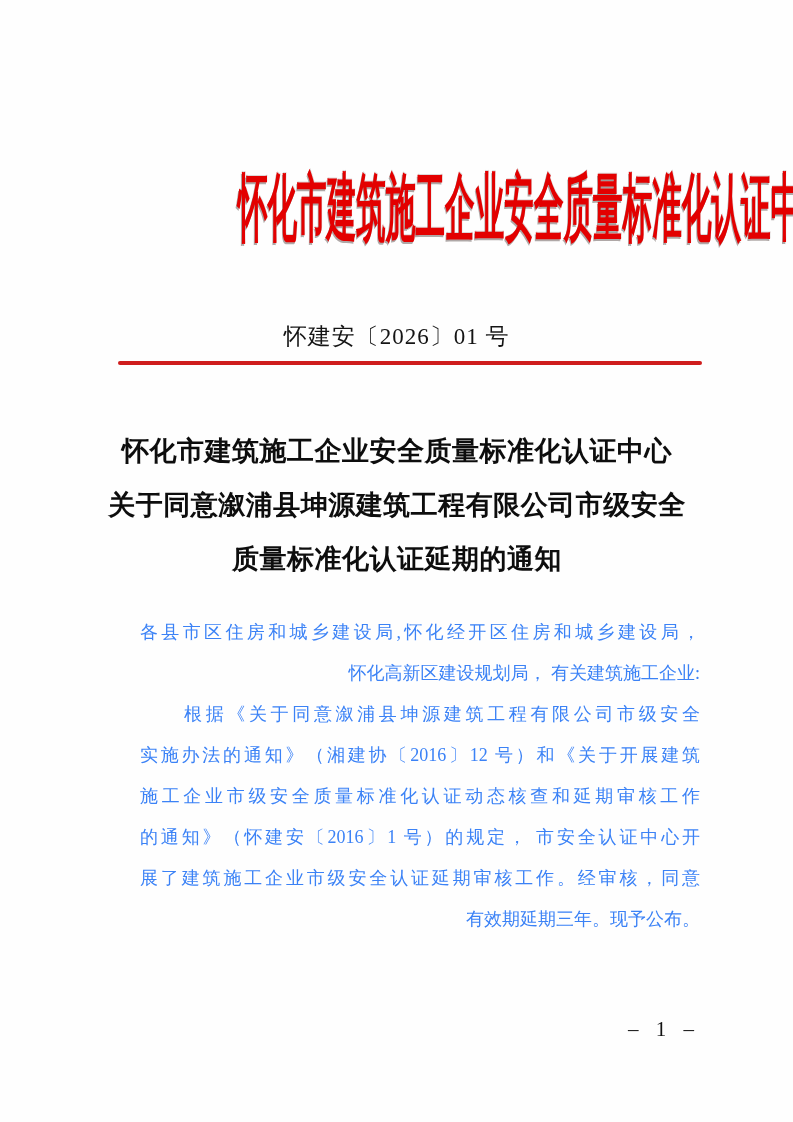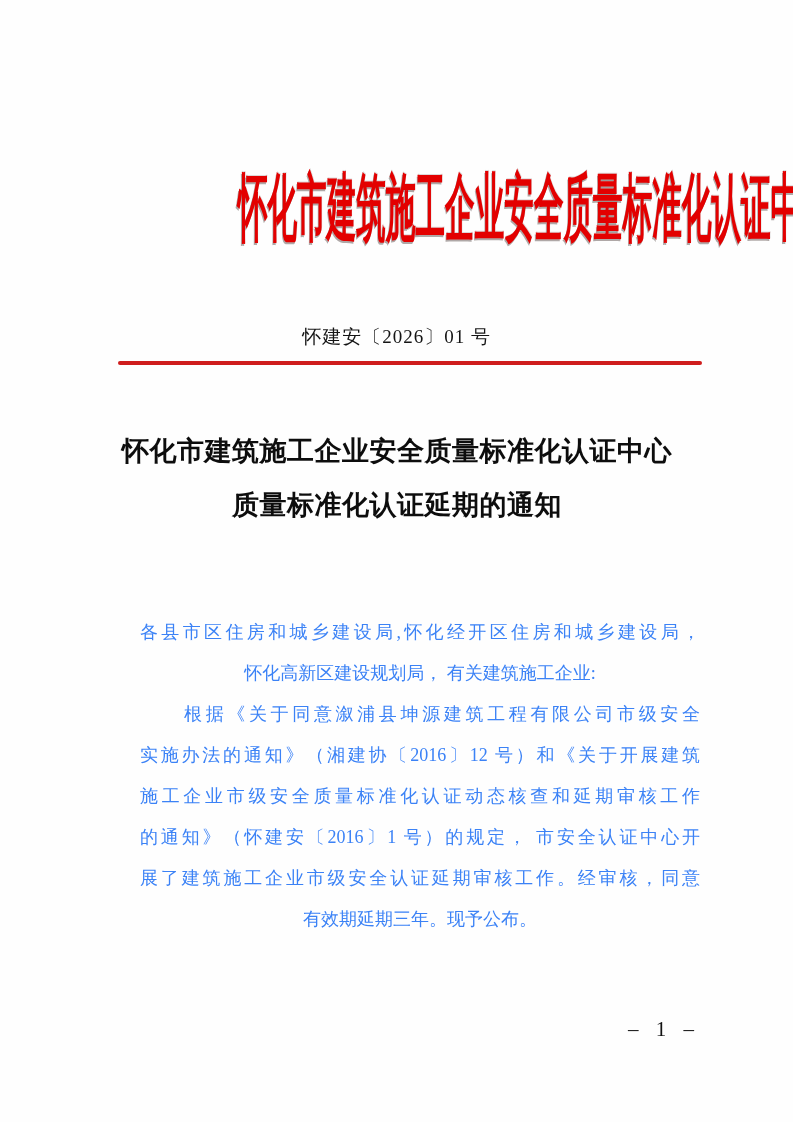--- a/index.html
+++ b/index.html
@@ -32,21 +32,21 @@
     letter-spacing: 0;
   }
 
   
   .docnum {
     position: absolute;
     top: 321px;
     left: 0;
     width: 100%;
     text-align: center;
-    font-size: 19px;
+    font-size: 23px;
     line-height: 32px;
     letter-spacing: 1px;
     color: #141414;
   }
 
   
   .rule {
     position: absolute;
     top: 361px;
     left: 118px;
@@ -75,21 +75,21 @@
     position: absolute;
     top: 612px;
     left: 140px;
     width: 560px;
     font-size: 18px;
     color: #3b82f6;
   }
   .bl {
     height: 41px;
     line-height: 41px;
-    text-align: center;
+    text-align: right;
     white-space: nowrap;
   }
   .bl.j {
     white-space: normal;
     text-align: justify;
     text-align-last: justify;
   }
   .bl.ind { padding-left: 44px; }
 
   
@@ -112,20 +112,21 @@
 <div class="page">
 
   <div class="letterhead">怀化市建筑施工企业安全质量标准化认证中心</div>
 
   <div class="docnum">怀建安〔2026〕01 号</div>
 
   <div class="rule"></div>
 
   <div class="title">
     <div class="title-line">怀化市建筑施工企业安全质量标准化认证中心</div>
+    <div class="title-line">关于同意溆浦县坤源建筑工程有限公司市级安全</div>
     <div class="title-line">质量标准化认证延期的通知</div>
   </div>
 
   <div class="bodytext">
     <div class="bl j">各县市区住房和城乡建设局,怀化经开区住房和城乡建设局，</div>
     <div class="bl">怀化高新区建设规划局， 有关建筑施工企业:</div>
     <div class="bl j ind">根据《关于同意溆浦县坤源建筑工程有限公司市级安全</div>
     <div class="bl j">实施办法的通知》（湘建协〔2016〕12 号）和《关于开展建筑</div>
     <div class="bl j">施工企业市级安全质量标准化认证动态核查和延期审核工作</div>
     <div class="bl j">的通知》（怀建安〔2016〕1 号）的规定， 市安全认证中心开</div>

